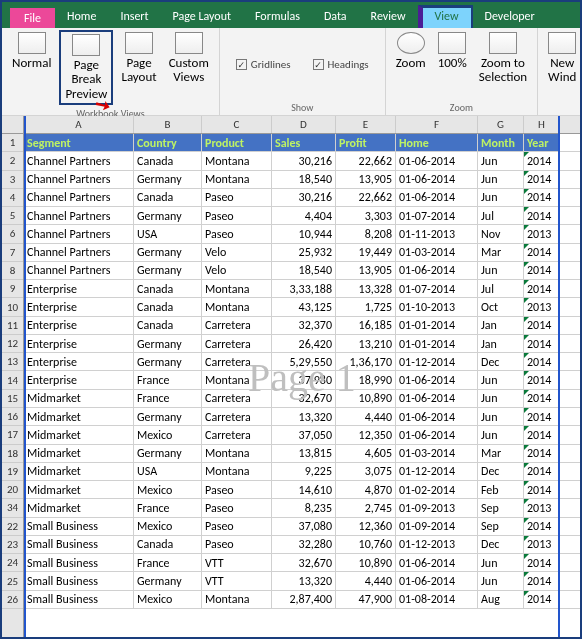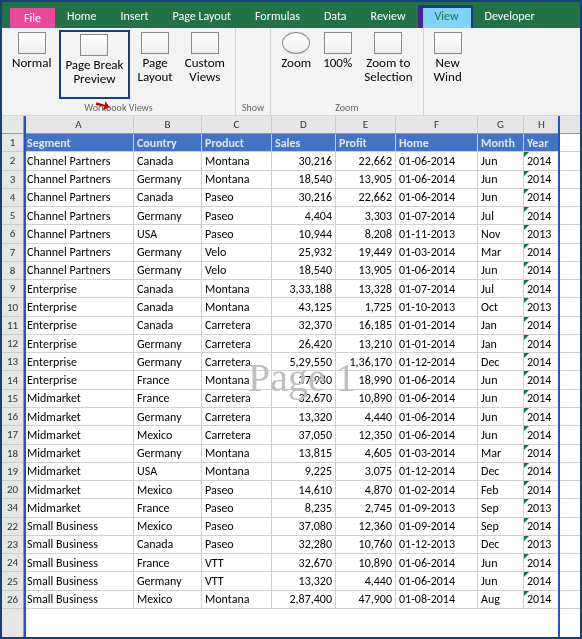--- a/index.html
+++ b/index.html
@@ -23,21 +23,21 @@
   .sheet-area { position:relative; display:flex; height: calc(100% - 114px); }
   .col-headers { display:flex; background:#e6e6e6; height:18px; border-bottom:1px solid #999;}
   .rownum-col { width:22px; background:#e6e6e6; border-right:1px solid #999;}
   .rownum { height:18.27px; text-align:center; font-size:11px; color:#333; border-bottom:1px solid #ccc; display:flex;align-items:center;justify-content:center;}
   .rownum.first{height:18px;border-bottom:1px solid #999;}
   .grid-body { flex:1; overflow:hidden; position:relative;}
   .head-cell { border-right:1px solid #ccc; text-align:center; font-size:11px; color:#333; display:flex;align-items:center;justify-content:center;}
   .row { display:flex; height:18.27px; border-bottom:1px solid #d0d0d0;}
   .cell { border-right:1px solid #d0d0d0; font-size:12px; padding:0 3px; overflow:hidden; white-space:nowrap; display:flex;align-items:center; position:relative;}
   .cell.num{justify-content:flex-end;}
-  .hdr-row .cell{ background:#4472C4; color:#e5e5e5; font-weight:600;}
+  .hdr-row .cell{ background:#4472C4; color:#bef264; font-weight:600;}
   .triangle::before{content:"";position:absolute;top:0;left:0;border-top:5px solid #0a7a3b;border-right:5px solid transparent;}
   .page-break { position:absolute; pointer-events:none;}
   .page-break.v { top:0; bottom:0; width:0; border-left:2px solid #2255cc;}
   .page-watermark{position:absolute;top:50%;left:50%;transform:translate(-50%,-50%);font-size:40px;color:#bfbfbf;pointer-events:none;font-family:"Times New Roman",serif;}
   .cA{width:110px;} .cB{width:68px;} .cC{width:70px;} .cD{width:64px;} .cE{width:60px;} .cF{width:82px;} .cG{width:46px;} .cH{width:36px;}
 </style>
 </head>
 <body>
 
 <div class="tab-strip">
@@ -72,20 +72,30 @@
       <div class="view-btn">
           <div class="ico"></div>
           <span>Custom</span>
           <span>Views</span>
         </div>
     </div>
     <div class="ribbon-group-label">Workbook Views</div>
   </div>
   <div class="ribbon-group">
     <div class="ribbon-top" style="flex-direction:column;justify-content:center;align-items:flex-start;gap:8px;padding:4px 6px;">
+      <div style="display:flex;gap:14px;">
+        <div class="checkbox-row">
+            <span class="chk checked"></span>
+            <span>Gridlines</span>
+          </div>
+        <div class="checkbox-row">
+            <span class="chk checked"></span>
+            <span>Headings</span>
+          </div>
+      </div>
     </div>
     <div class="ribbon-group-label">Show</div>
   </div>
   <div class="ribbon-group">
     <div class="ribbon-top">
       <div class="view-btn">
           <div class="ico" style="border-radius:50%;"></div>
           <span>Zoom</span>
         </div>
       <div class="view-btn">

